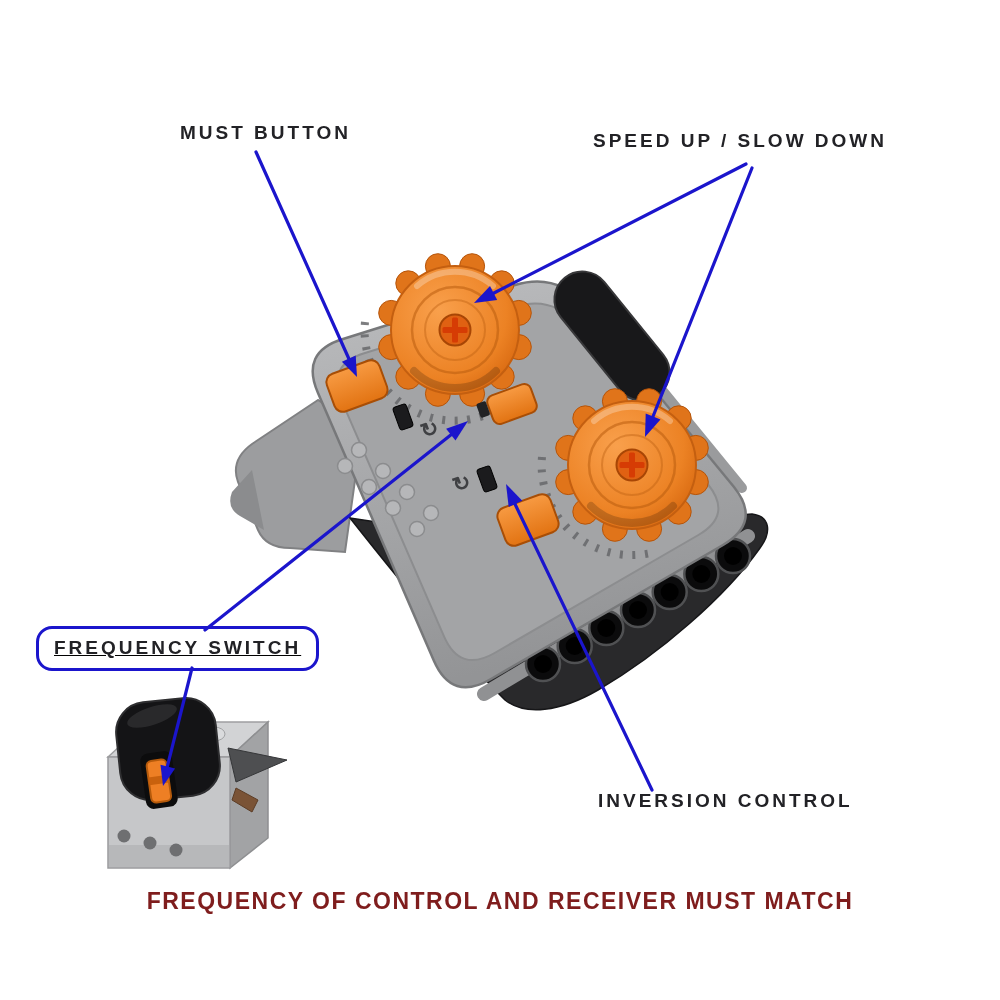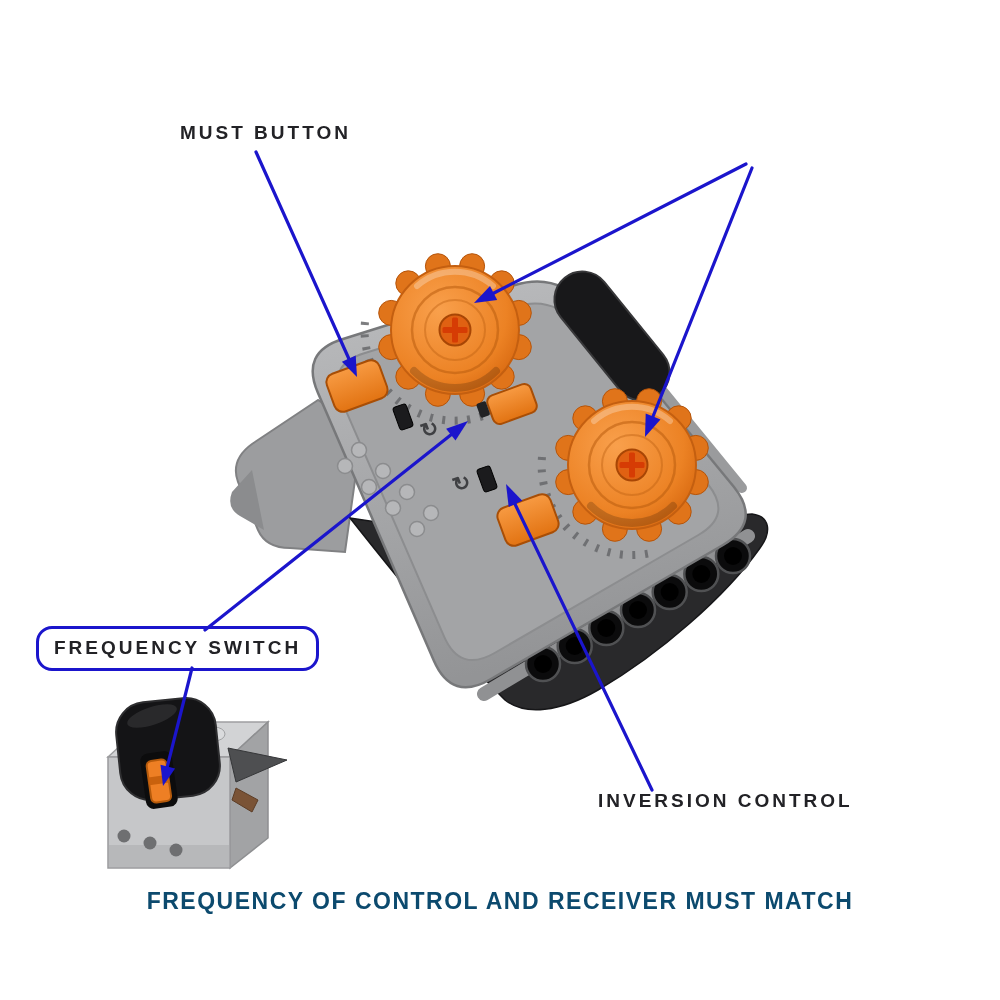--- a/index.html
+++ b/index.html
@@ -9,24 +9,25 @@
   }
   .stage svg { position:absolute; left:0; top:0; }
   .lbl {
     position:absolute; font-weight:bold; font-size:19px; letter-spacing:3px;
     color:#222226; white-space:nowrap;
   }
   .freq-box {
     position:absolute; left:36px; top:626px;
     border:3px solid #1b15cc; border-radius:16px; padding:8px 15px 9px;
     background:transparent;
+    text-decoration:underline;
   }
   .warning {
     position:absolute; left:0; right:0; top:888px; text-align:center;
-    color:#0c4a6e; font-weight:bold; font-size:23px; letter-spacing:1.5px;
+    color:#7f1d1d; font-weight:bold; font-size:23px; letter-spacing:1.5px;
     white-space:nowrap;
   }
 </style>
 </head>
 <body>
 
 <div class="stage">
 
   <svg width="1000" height="1000" viewBox="0 0 1000 1000">
     <defs>
@@ -172,20 +173,21 @@
       </g>
       <g>
         <line x1="652" y1="790" x2="514" y2="502" fill="none"></line>
         <polygon points="506,484 522.3,500.7 508.7,507.1" stroke="none"></polygon>
       </g>
     </g>
   </svg>
 
   <div class="lbl" style="left:180px; top:122px;">MUST BUTTON</div>
 
+  <div class="lbl" style="left:593px; top:130px;">SPEED UP / SLOW DOWN</div>
 
   <div class="freq-box">
     <span class="lbl" style="position:static;">FREQUENCY SWITCH</span>
   </div>
 
   <div class="lbl" style="left:598px; top:790px;">INVERSION CONTROL</div>
 
   <div class="warning">FREQUENCY OF CONTROL AND RECEIVER MUST MATCH</div>
 
 </div>

